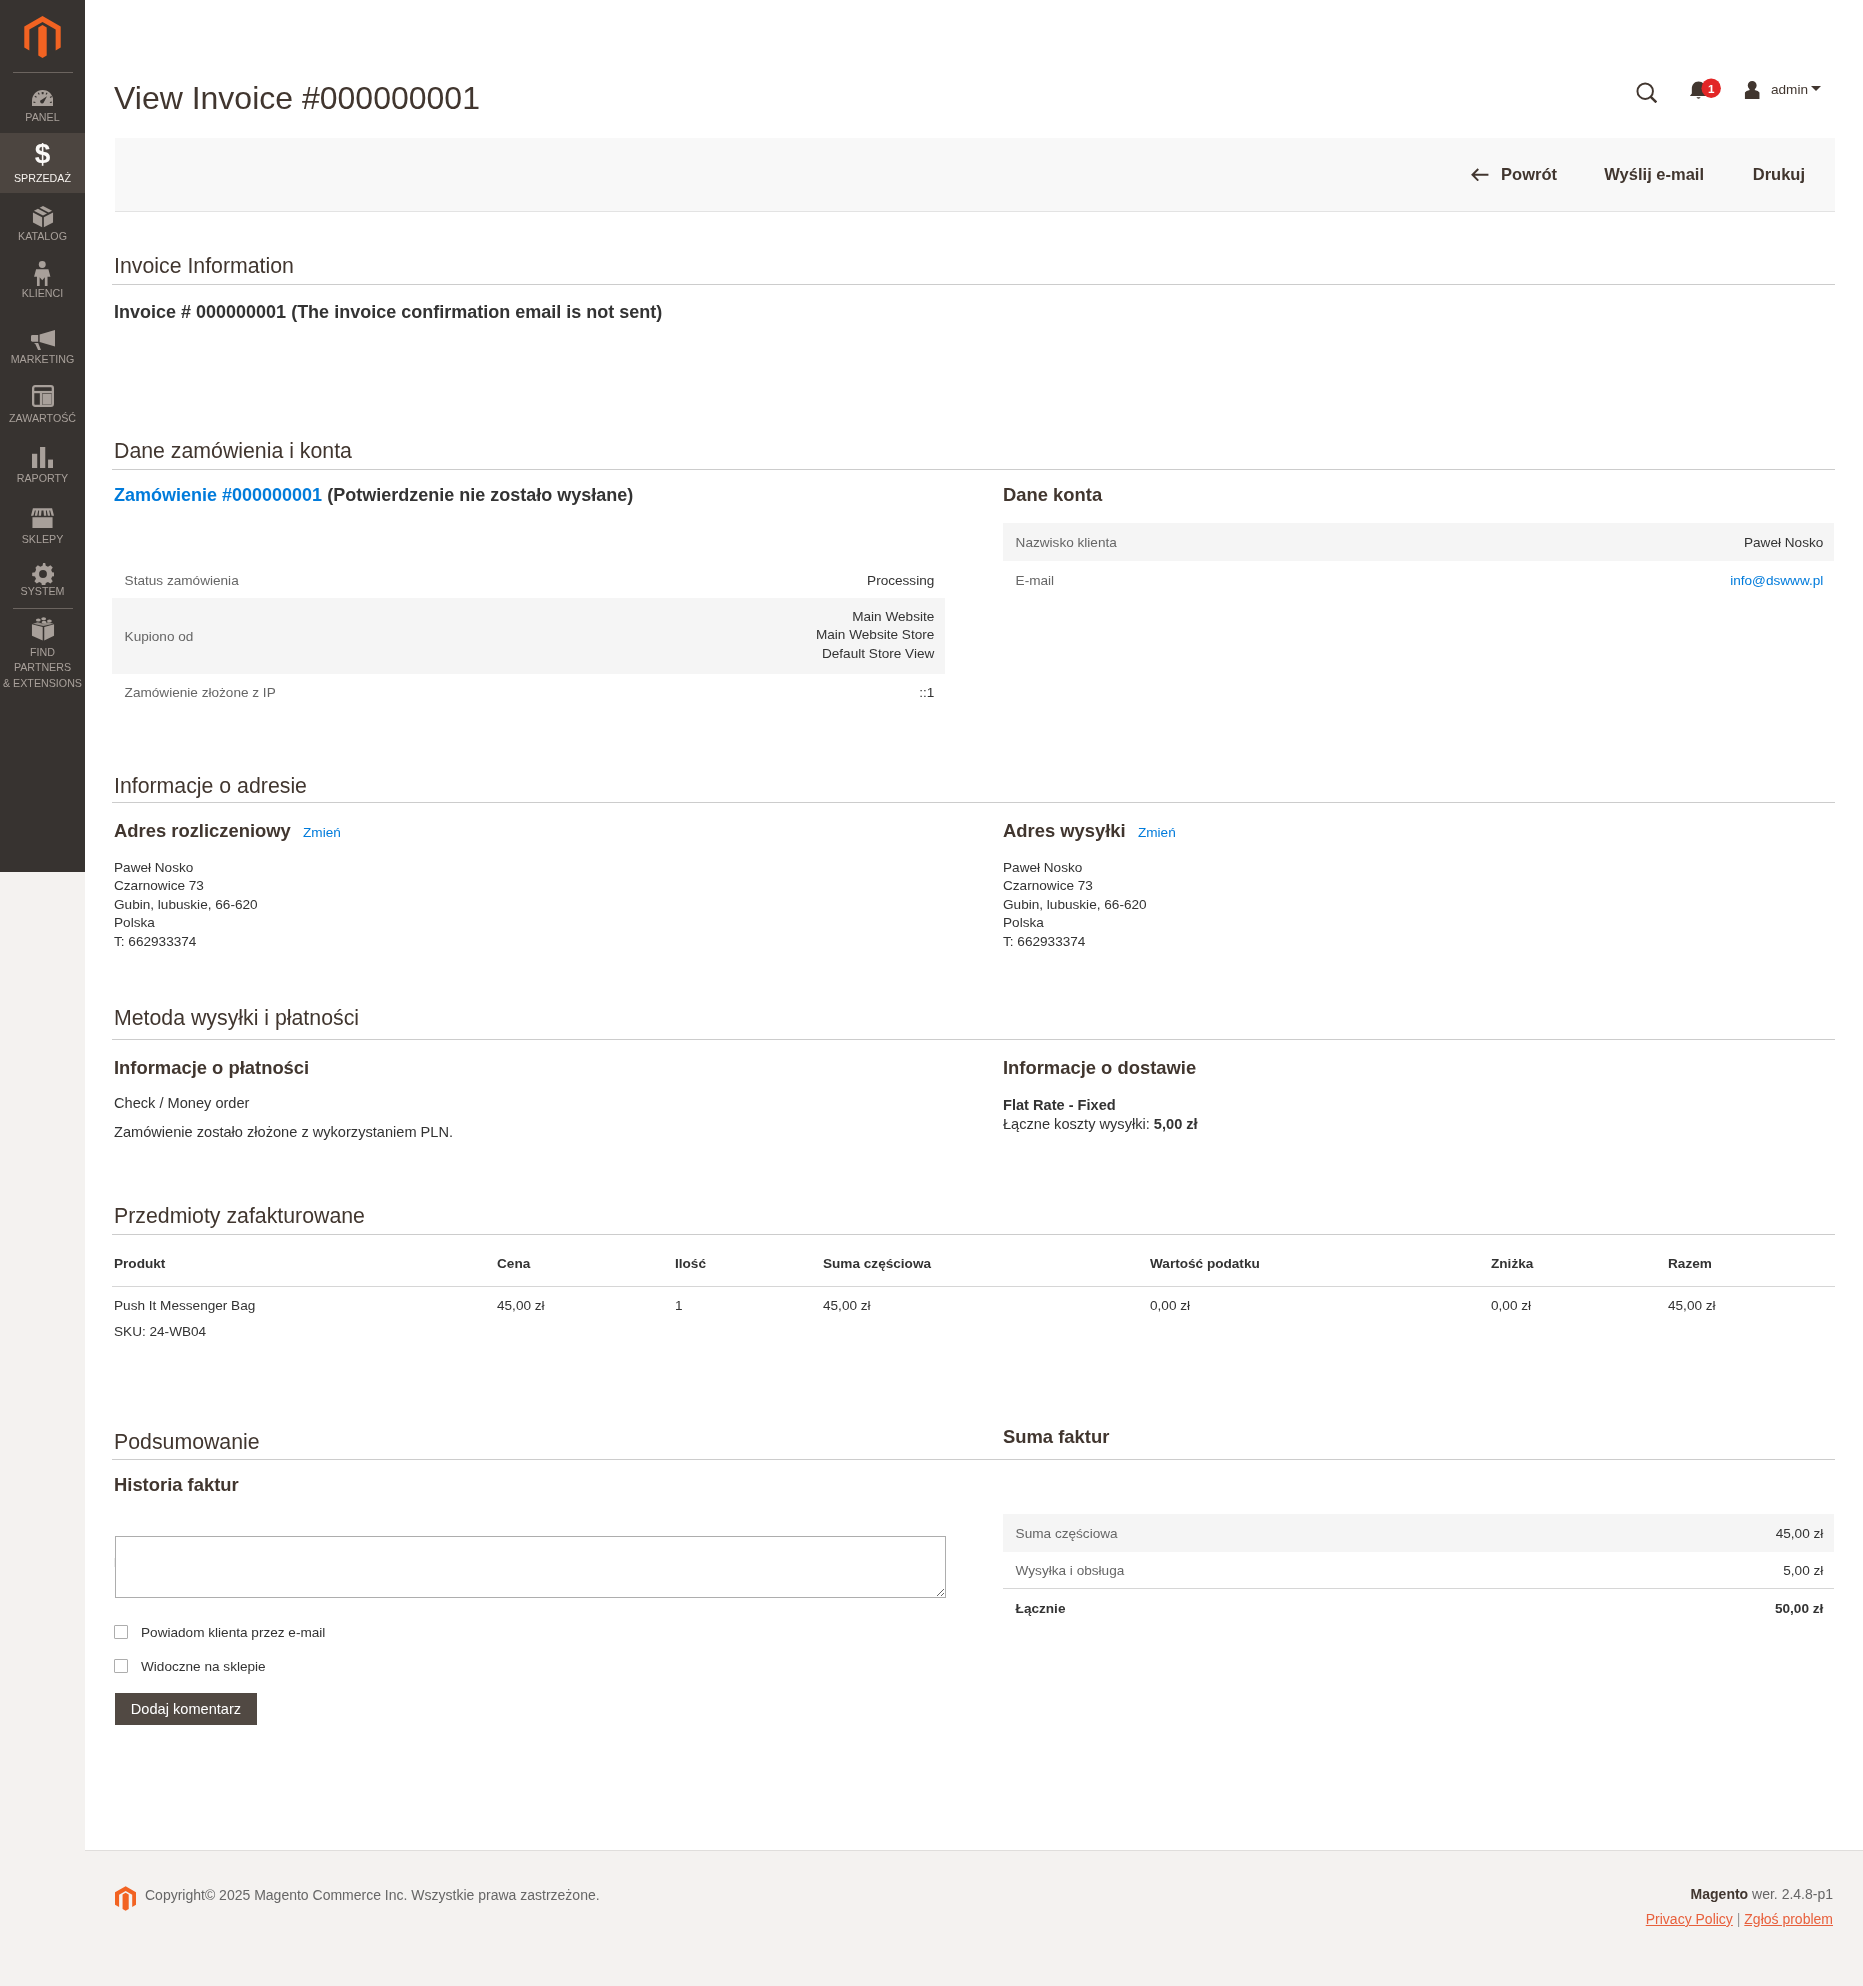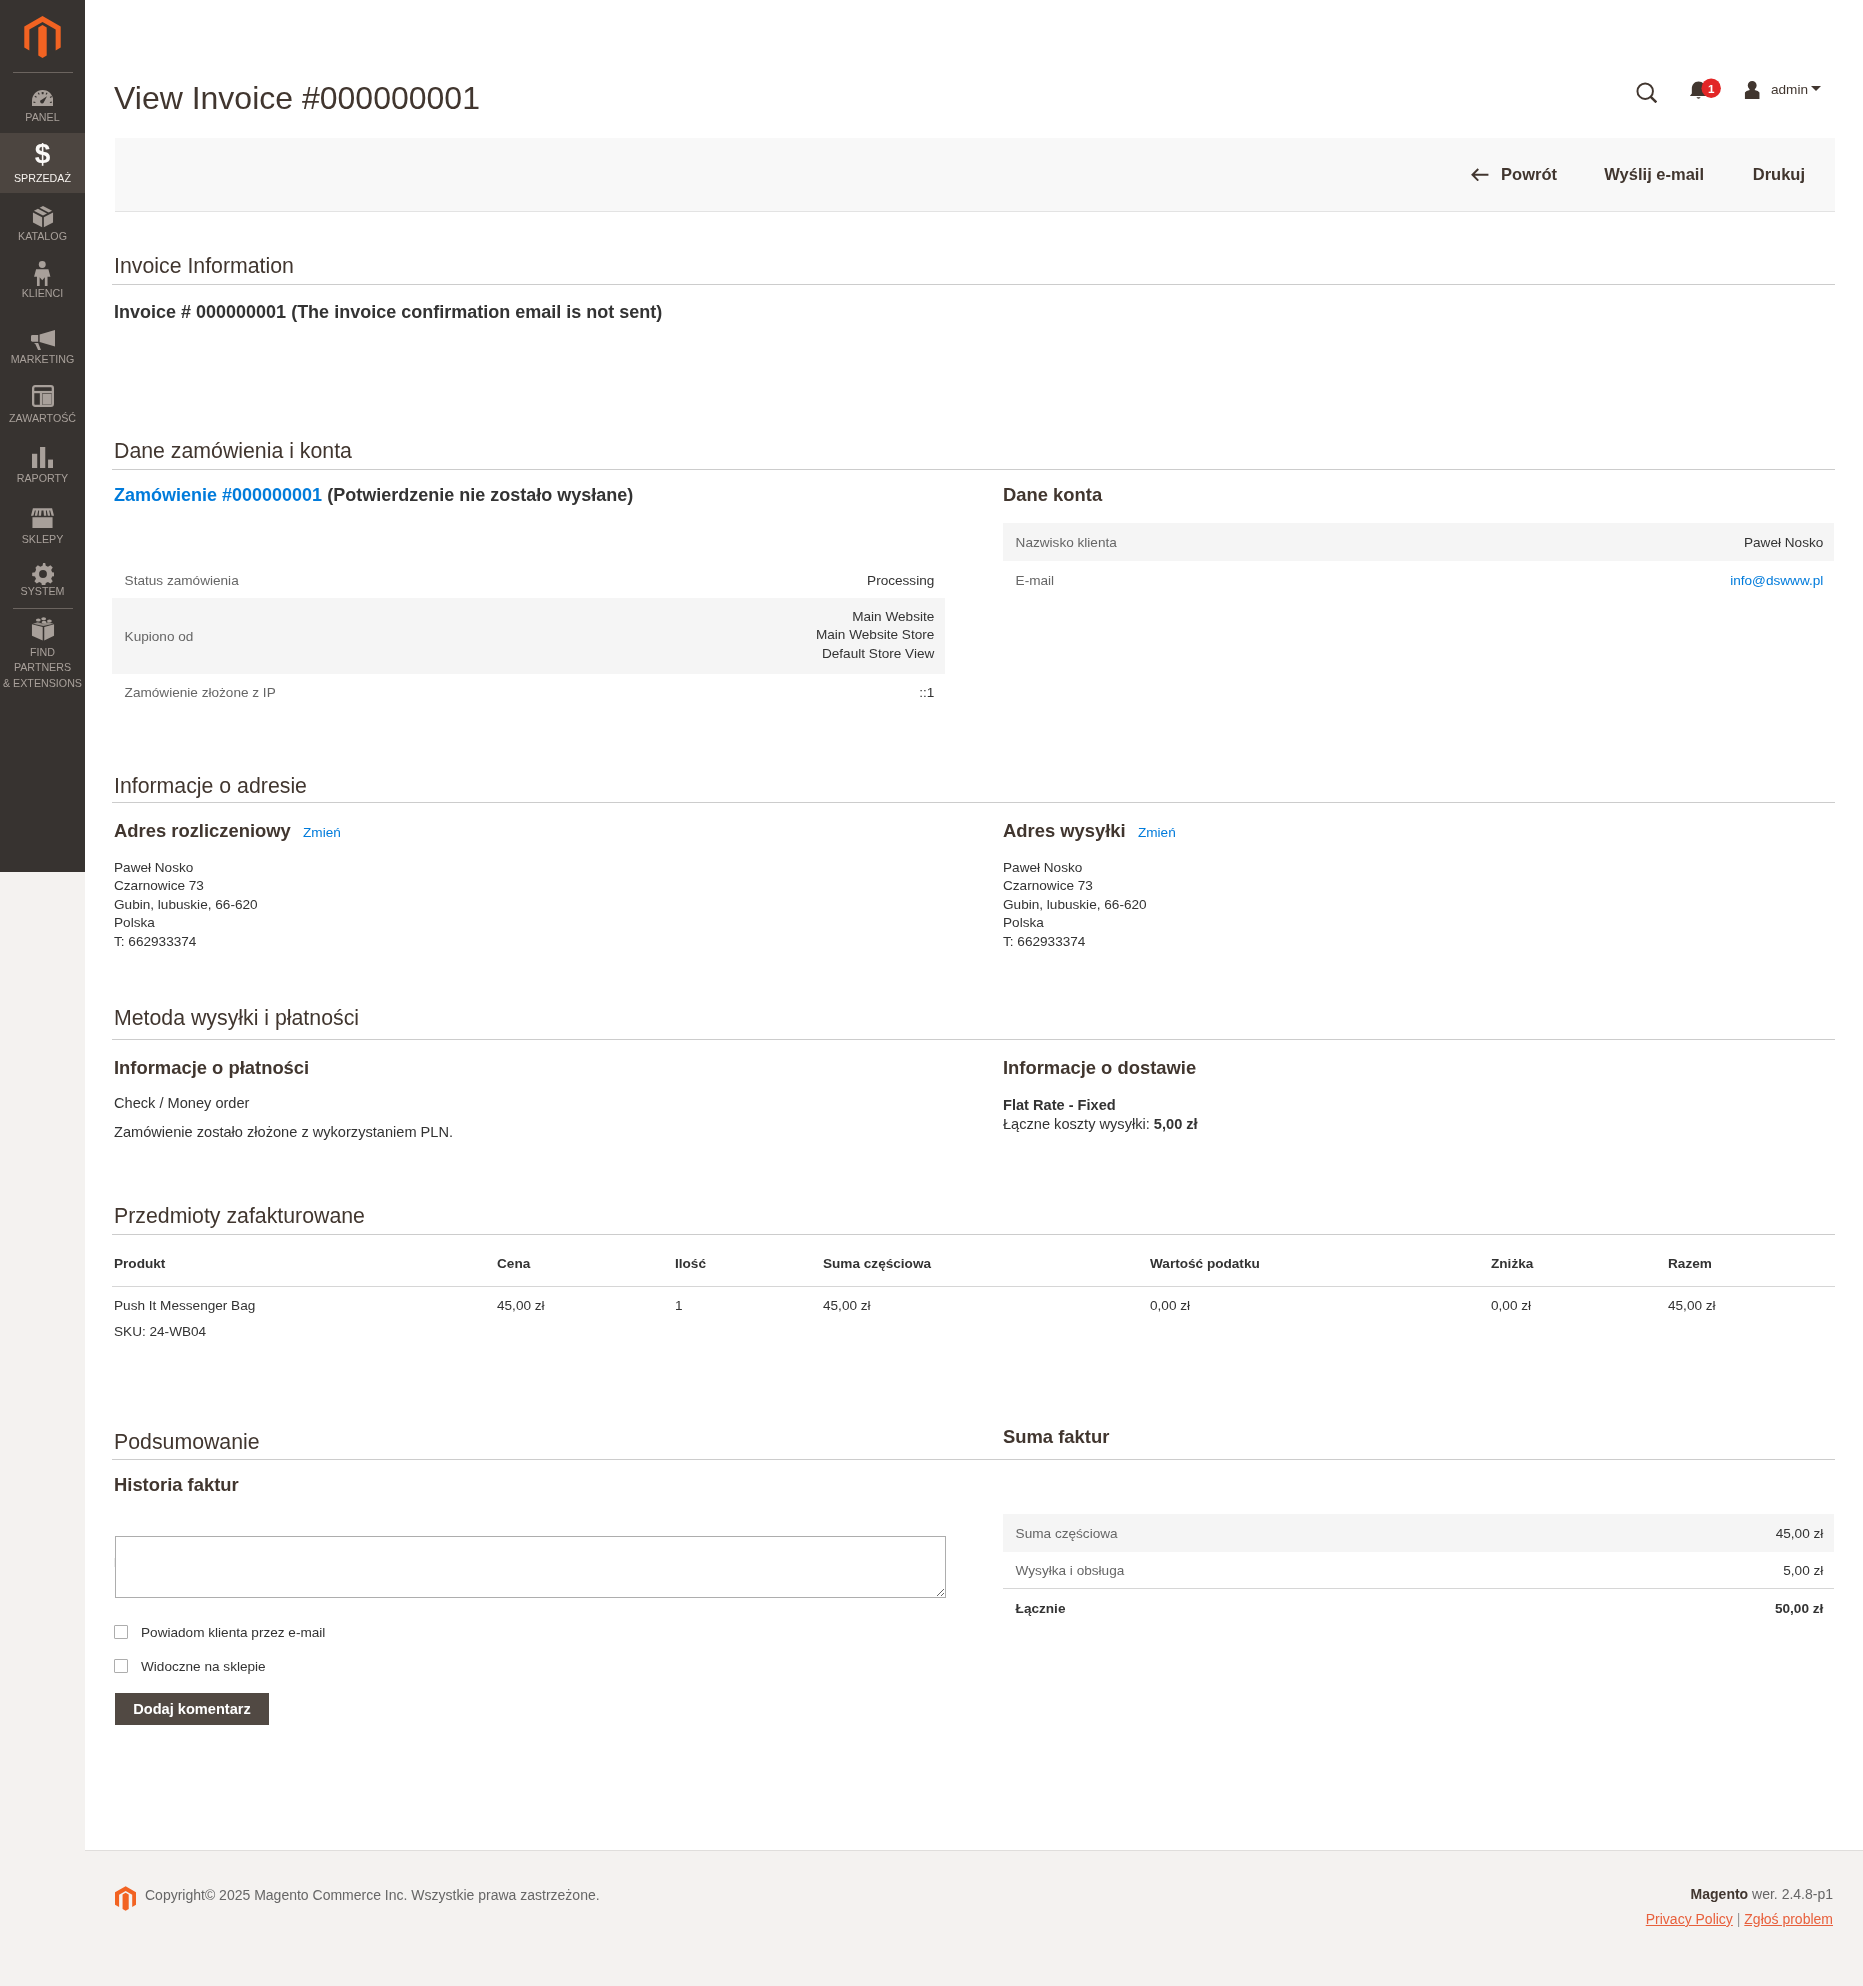--- a/index.html
+++ b/index.html
@@ -27,21 +27,21 @@
   .trow .val { position:absolute; right:10.7px; top:50%; transform:translateY(-50%); color:#333; text-align:right; }
   .gray { background:#f5f5f5; }
   .toolbar { left:115px; top:138px; width:1720px; height:74px; background:#f8f8f8; border-bottom:1px solid #e3e3e3; }
   .tbtn { position:absolute; top:0; height:73px; display:flex; align-items:center; font-size:16.5px; font-weight:bold; color:#41362f; }
   .addr { font-size:13.6px; color:#333; line-height:18.4px; }
   .ith { font-size:13.6px; font-weight:bold; color:#333; white-space:nowrap; }
   .itd { font-size:13.6px; color:#333; white-space:nowrap; }
   textarea.cmt { left:115px; top:1536px; width:831px; height:62px; border:1px solid #adadad; resize:both; font-family:"Liberation Sans",sans-serif; }
   .cb { width:13.6px; height:13.6px; border:1px solid #adadad; background:#fff; border-radius:1px; }
   .cblbl { font-size:13.6px; color:#333; }
-  .btn { left:115px; top:1693px; width:154px; height:32px; background:#514943; color:#fff; font-size:14.6px; font-weight:bold; display:flex; align-items:center; justify-content:center; }
+  .btn { left:115px; top:1693px; width:142px; height:32px; background:#514943; color:#fff; font-size:14.6px; font-weight:normal; display:flex; align-items:center; justify-content:center; }
   .ftxt { font-size:14px; color:#666; }
   .flink { font-size:14px; color:#e8603c; text-decoration:underline; }
 </style>
 </head>
 <body>
 <div id="page">
   <div class="abs" id="content"></div>
   <div class="abs" id="sidebar"></div>
 
   <svg class="abs" style="left:24px;top:15.5px" width="37" height="42" viewBox="0 0 52 60">

